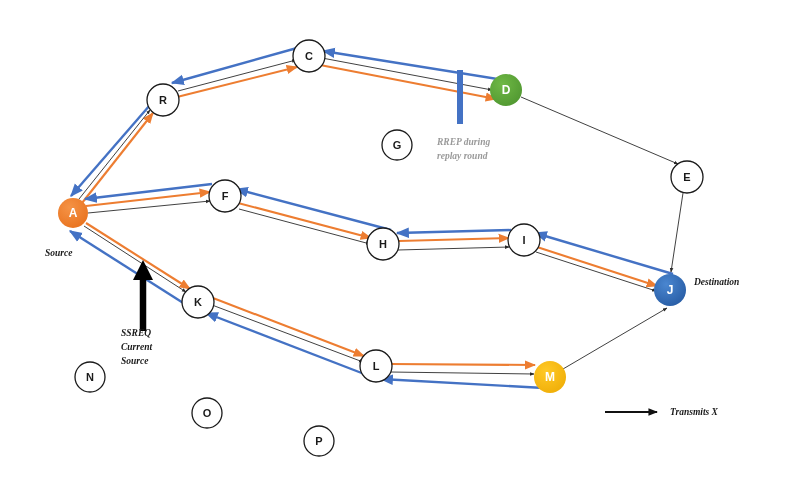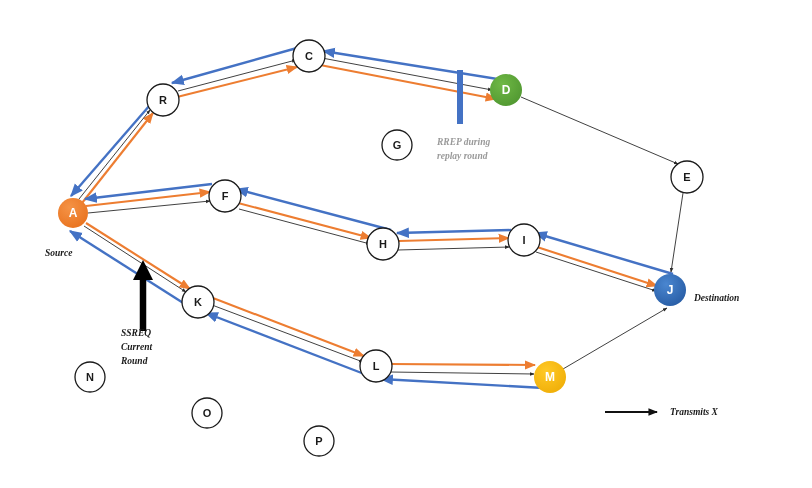--- a/index.html
+++ b/index.html
@@ -198,24 +198,24 @@
       </g>
       <g>
         <circle class="node-circle" cx="319" cy="441" r="15"></circle>
         <text class="node-label-plain" x="319" y="441">P</text>
       </g>
     </g>
   </svg>
 
   <div class="ann" style="left:45px;top:247px;text-align:right;">Source</div>
 
-  <div class="ann" style="left:694px;top:292px;">Destination</div>
+  <div class="ann" style="left:694px;top:276px;">Destination</div>
 
   <div class="ann ann-grey" style="left:437px;top:136px;">RREP during
 replay round</div>
 
   <div class="ann" style="left:121px;top:327px;">SSREQ
 Current
-Round</div>
+Source</div>
 
   <div class="ann" style="left:670px;top:406px;text-align:center;">Transmits X</div>
 
 </div>
 
 </body></html>

